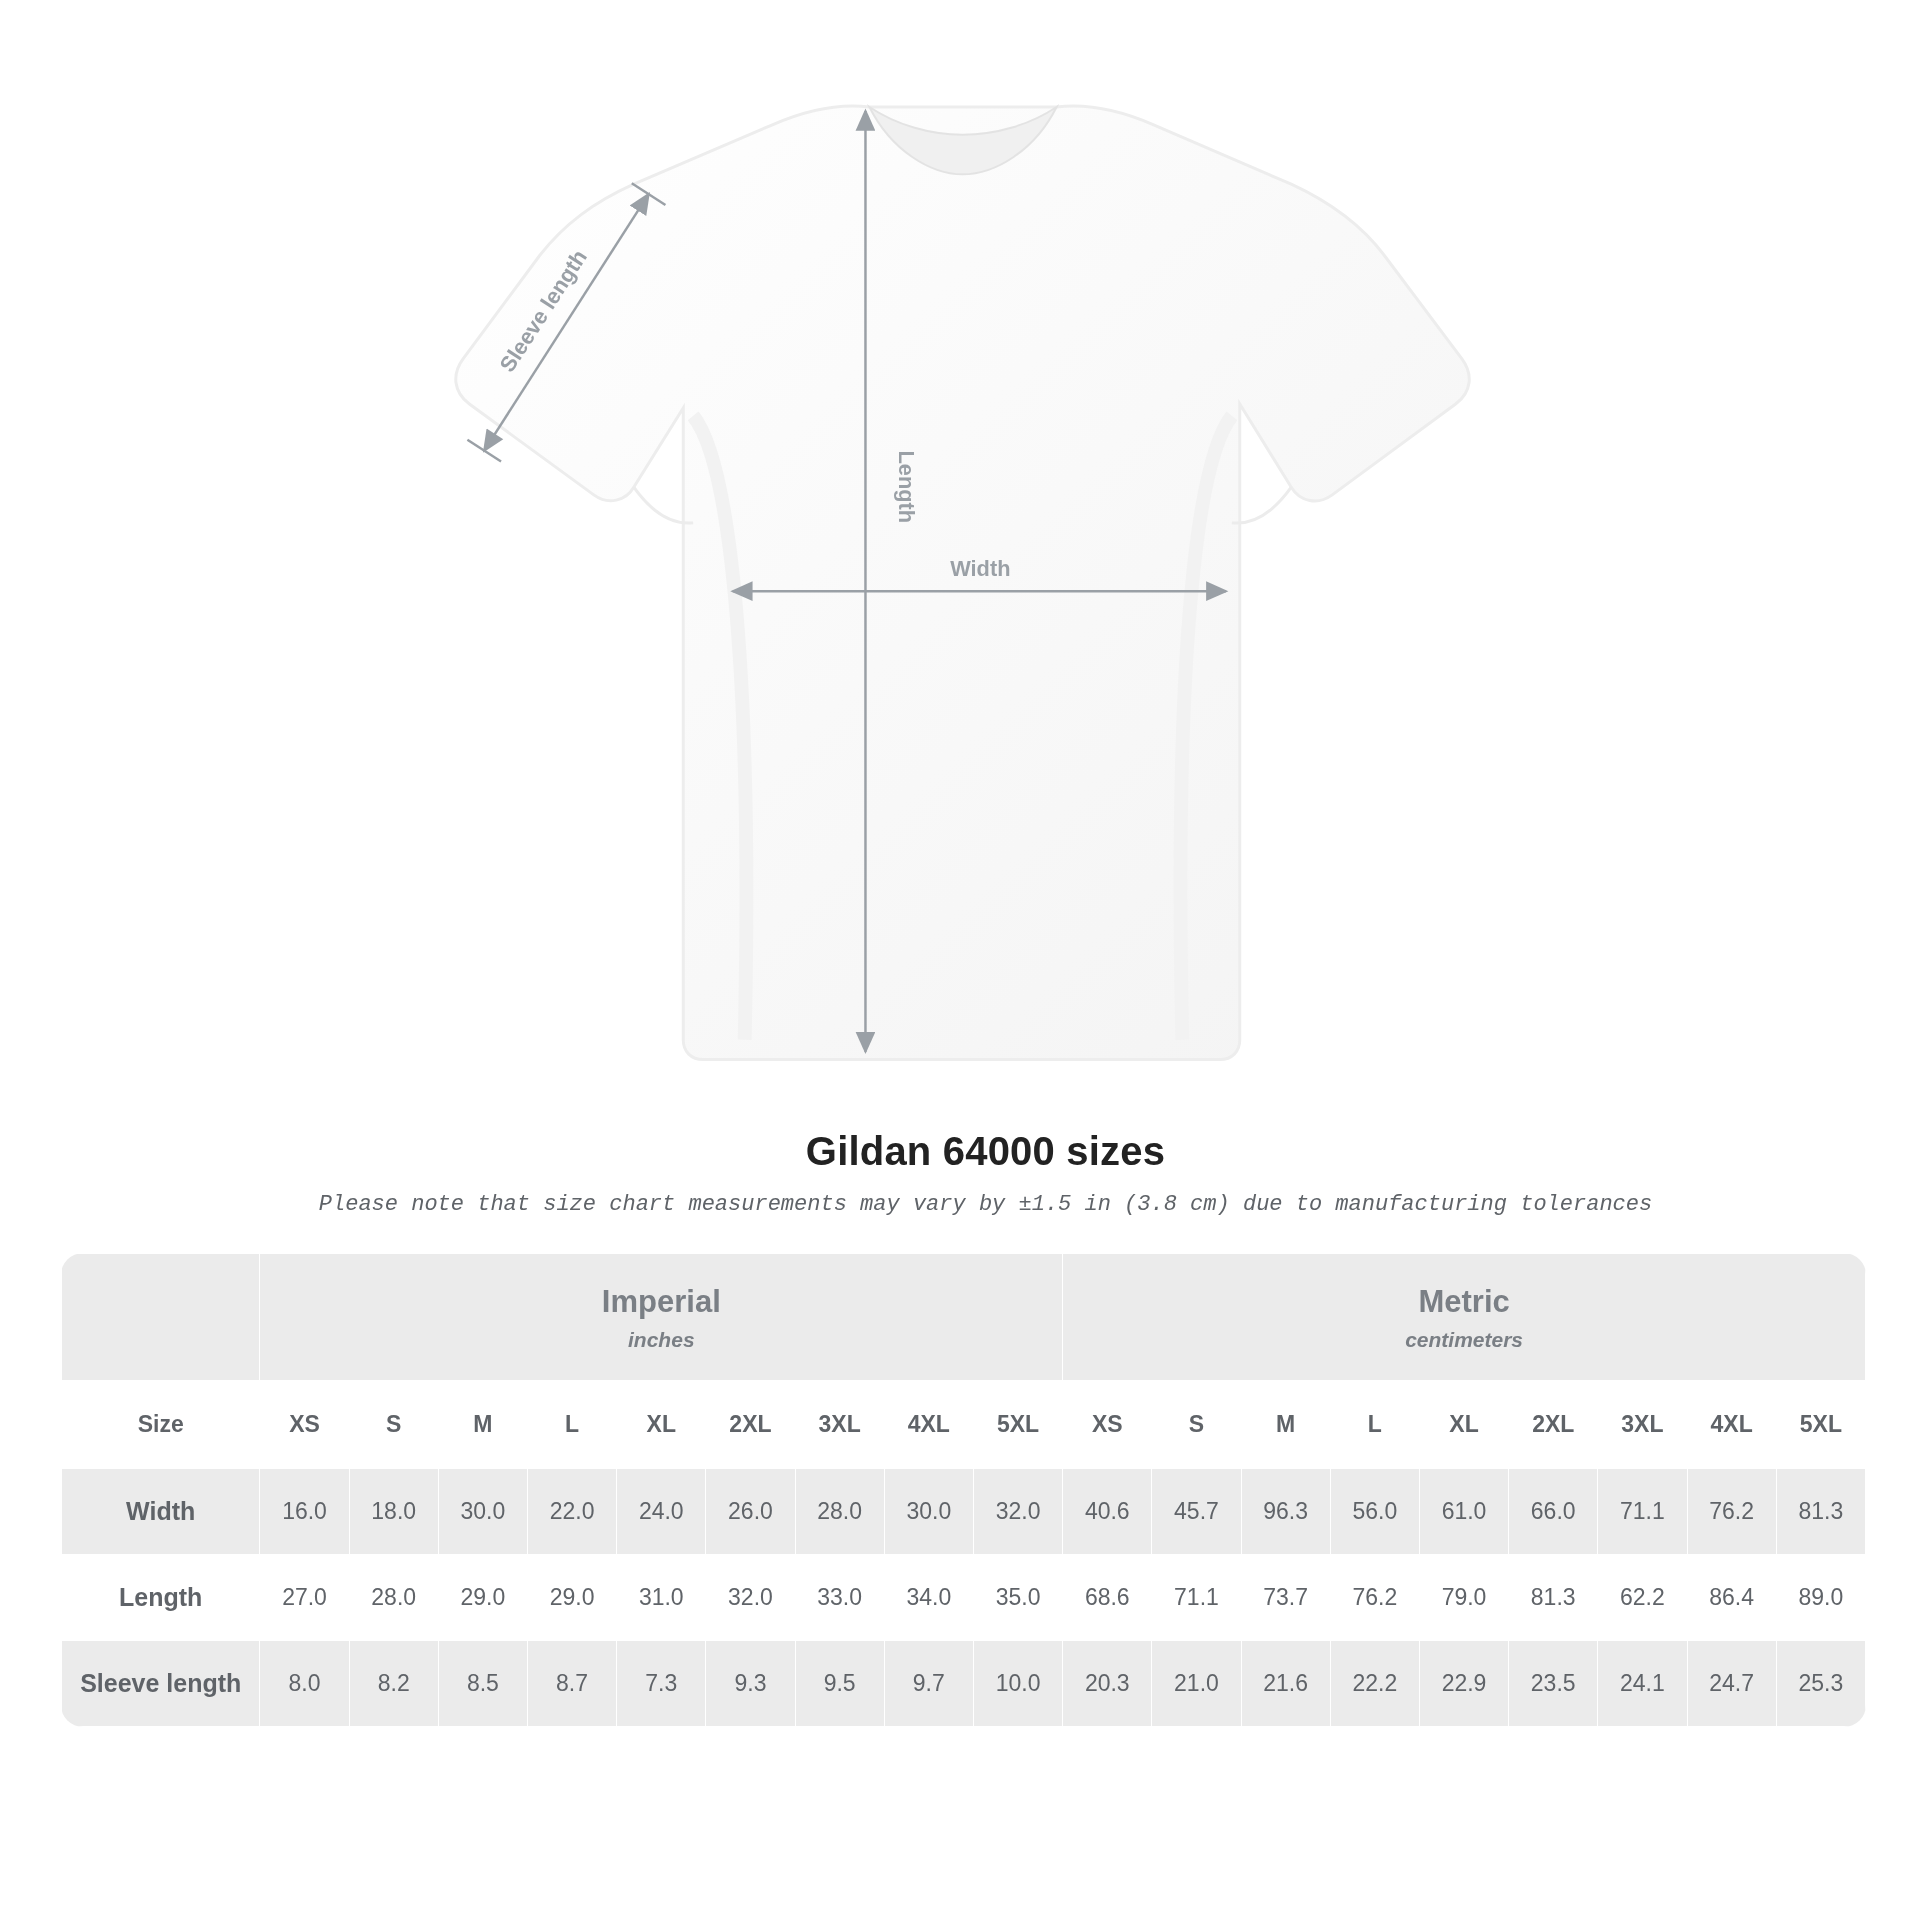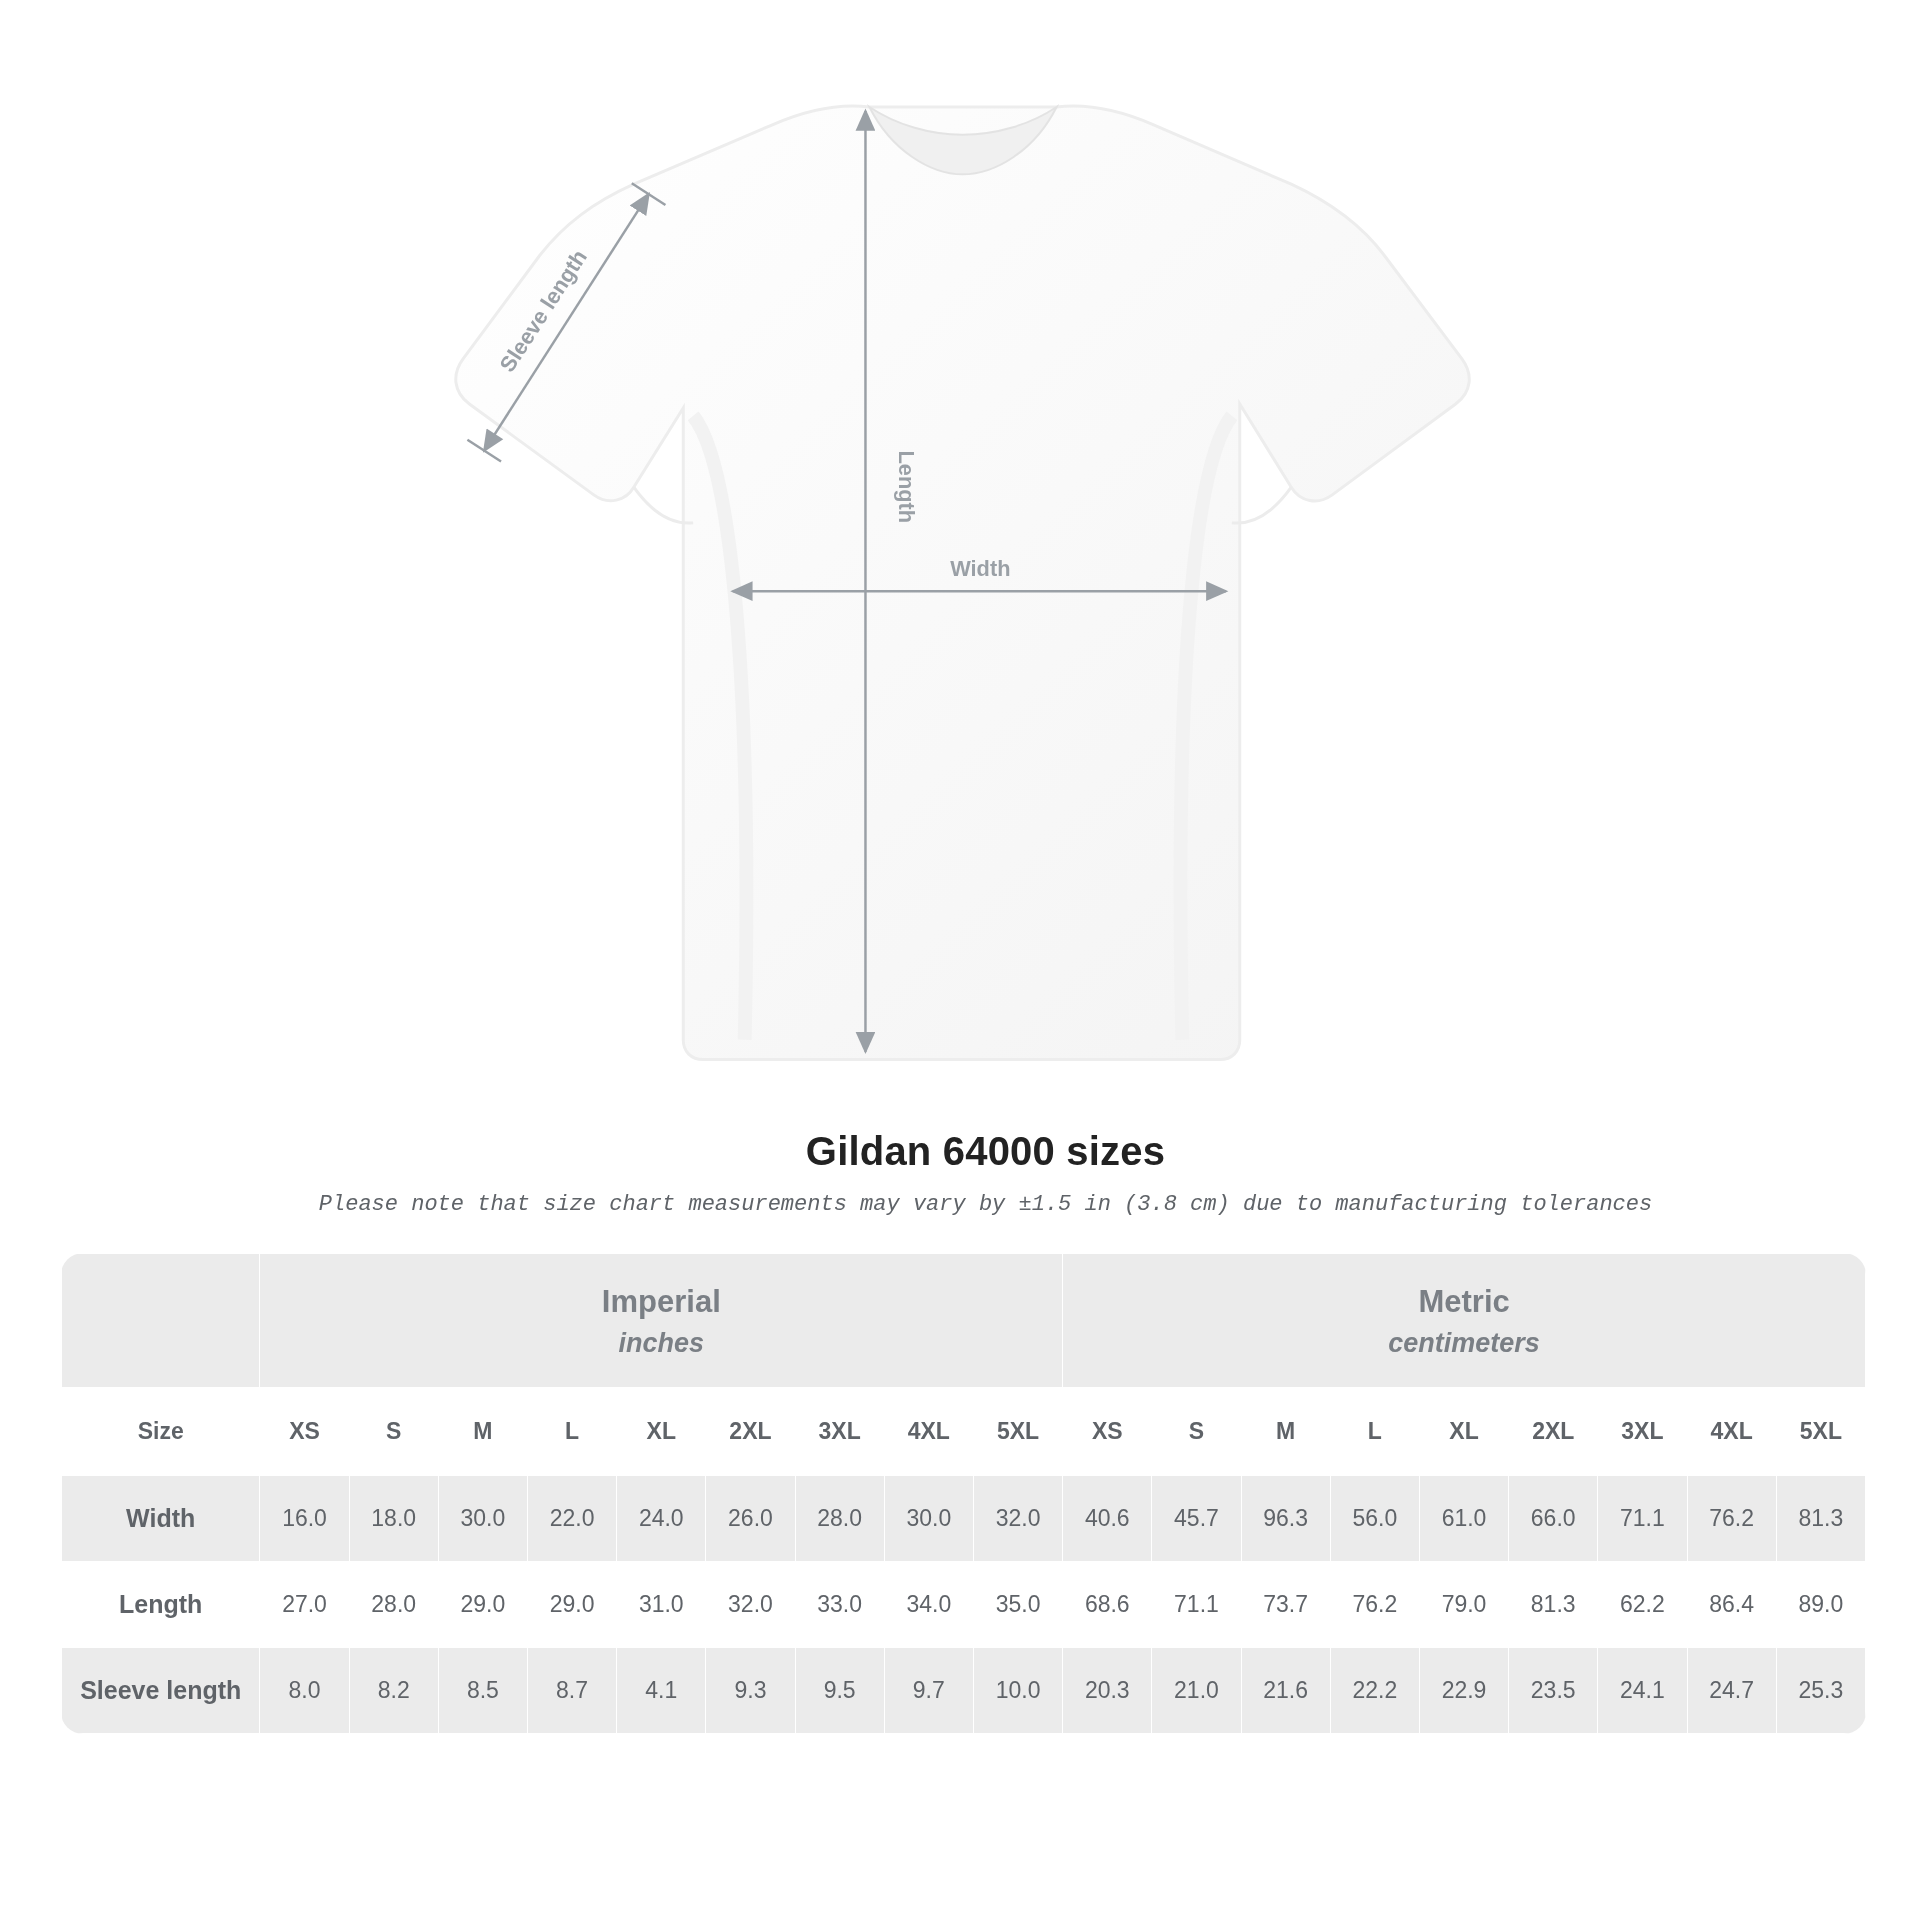--- a/index.html
+++ b/index.html
@@ -79,21 +79,21 @@
     background: #ebebeb;
     border: none;
   }
   .unit-name {
     font-size: 31px;
     font-weight: bold;
     color: #7a7f85;
     display: block;
   }
   .unit-sub {
-    font-size: 27px;
+    font-size: 21px;
     font-style: italic;
     color: #7a7f85;
     display: block;
     margin-top: 8px;
   }
   .head-row th {
     background: #ffffff;
     padding: 30px 0;
     font-size: 25px;
     font-weight: bold;
@@ -295,21 +295,21 @@
             <td>62.2</td>
             <td>86.4</td>
             <td>89.0</td>
           </tr>
           <tr class="shade">
             <td class="rowlabel">Sleeve length</td>
             <td>8.0</td>
             <td>8.2</td>
             <td>8.5</td>
             <td>8.7</td>
-            <td>4.1</td>
+            <td>7.3</td>
             <td>9.3</td>
             <td>9.5</td>
             <td>9.7</td>
             <td>10.0</td>
             <td>20.3</td>
             <td>21.0</td>
             <td>21.6</td>
             <td>22.2</td>
             <td>22.9</td>
             <td>23.5</td>

